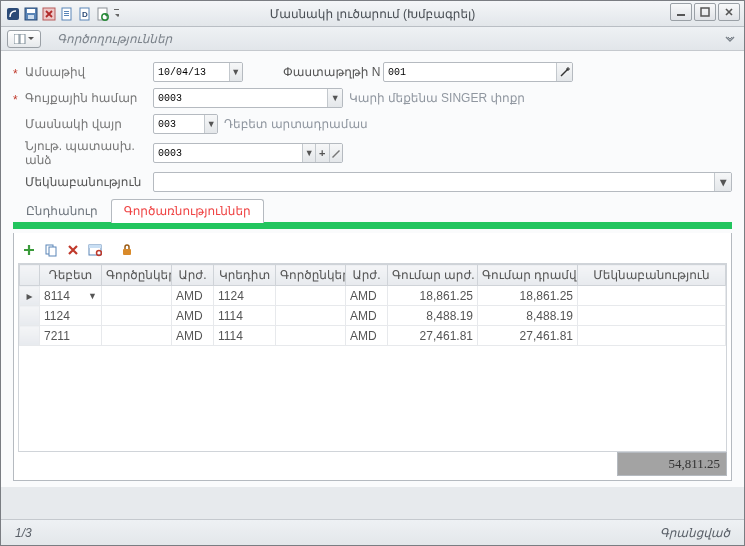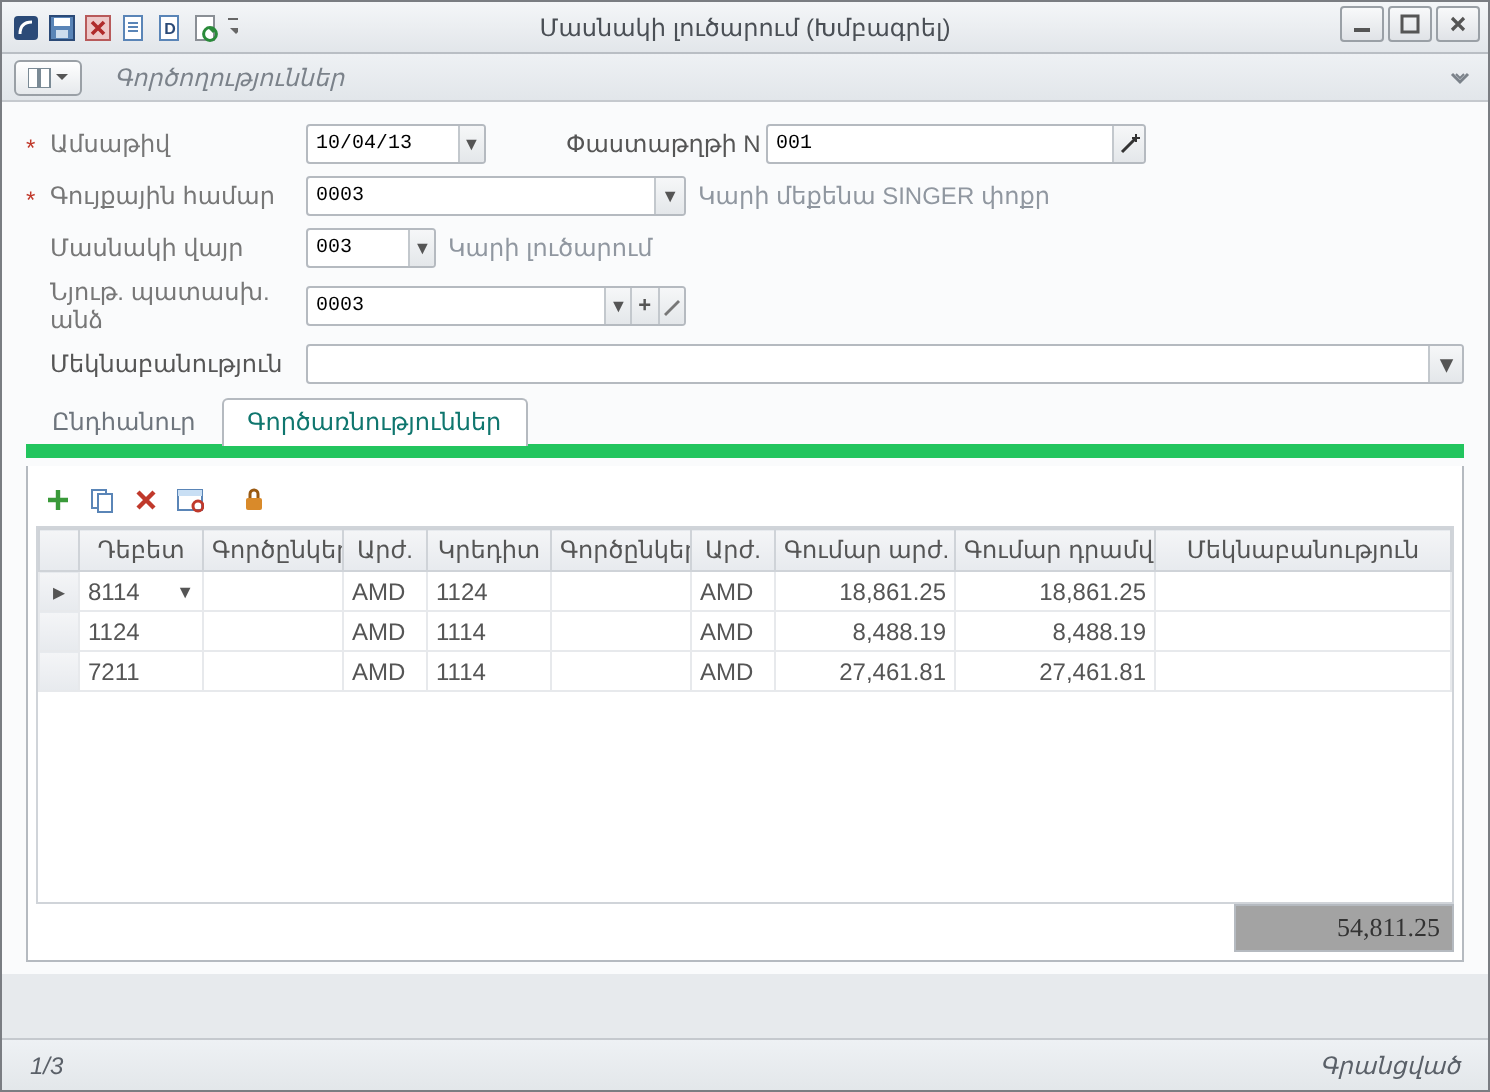--- a/index.html
+++ b/index.html
@@ -32,21 +32,21 @@
 
   .combo { display:flex; align-items:center; height:20px; border:1px solid #b5bac0; background:#fff; border-radius:2px; overflow:hidden; }
   .combo input { border:none; outline:none; padding:0 4px; height:18px; font-family:Liberation Mono, monospace; font-size:10px; width:100%; background:transparent; }
   .combo .dd { width:16px; height:18px; border-left:1px solid #c3c8cd; display:flex; align-items:center; justify-content:center; background:linear-gradient(#f6f7f8,#e4e7ea); color:#555; font-size:9px;}
   .mini { width:17px; height:18px; border-left:1px solid #c3c8cd; display:flex; align-items:center; justify-content:center; background:linear-gradient(#f6f7f8,#e4e7ea); color:#555; font-size:11px; font-weight:bold;}
   .side-text { margin-left:6px; color:#9097a0; }
 
   
   .tabs { display:flex; align-items:flex-end; height:26px; border-bottom:7px solid #22c55e; margin-top:6px; }
   .tab { padding: 4px 12px 5px 12px; border:1px solid transparent; border-bottom:none; color:#6e757d; position:relative; top:1px; border-radius:3px 3px 0 0;}
-  .tab.active { background:#fff; border-color:#b5bac0; color:#0f766e; }
+  .tab.active { background:#fff; border-color:#b5bac0; color:#ef4444; }
 
   .tabbody { border:1px solid #b5bac0; border-top:none; background:#fff; flex:1; display:flex; flex-direction:column; padding:4px 4px 4px 4px; min-height:0;}
 
   
   .gridtb { display:flex; gap:4px; align-items:center; padding:4px 2px; }
   .gtbtn { width:18px; height:18px; display:flex; align-items:center; justify-content:center; border-radius:2px;}
 
   
   .gridwrap { flex:1; border:1px solid #d0d4d9; background:#fff; display:flex; flex-direction:column; min-height:0;gap:16px; }
   table.grid { border-collapse:collapse; width:100%; table-layout:fixed; }
@@ -186,21 +186,21 @@
       </div>
       <span class="side-text">Կարի մեքենա SINGER փոքր</span>
     </div>
 
     <div class="row">
       <div class="lbl">Մասնակի վայր</div>
       <div class="combo" style="width:65px;">
         <input value="003" style="">
         <div class="dd">▼</div>
       </div>
-      <span class="side-text">Կարի լուծարում</span>
+      <span class="side-text">Դեբետ արտադրամաս</span>
     </div>
 
     <div class="row">
       <div class="lbl">Նյութ. պատասխ. անձ</div>
       <div class="combo" style="width:190px;">
         <input value="0003" style="">
         <div class="dd">▼</div>
         <div class="mini">+</div>
         <div class="mini">
           <svg width="10" height="10">

